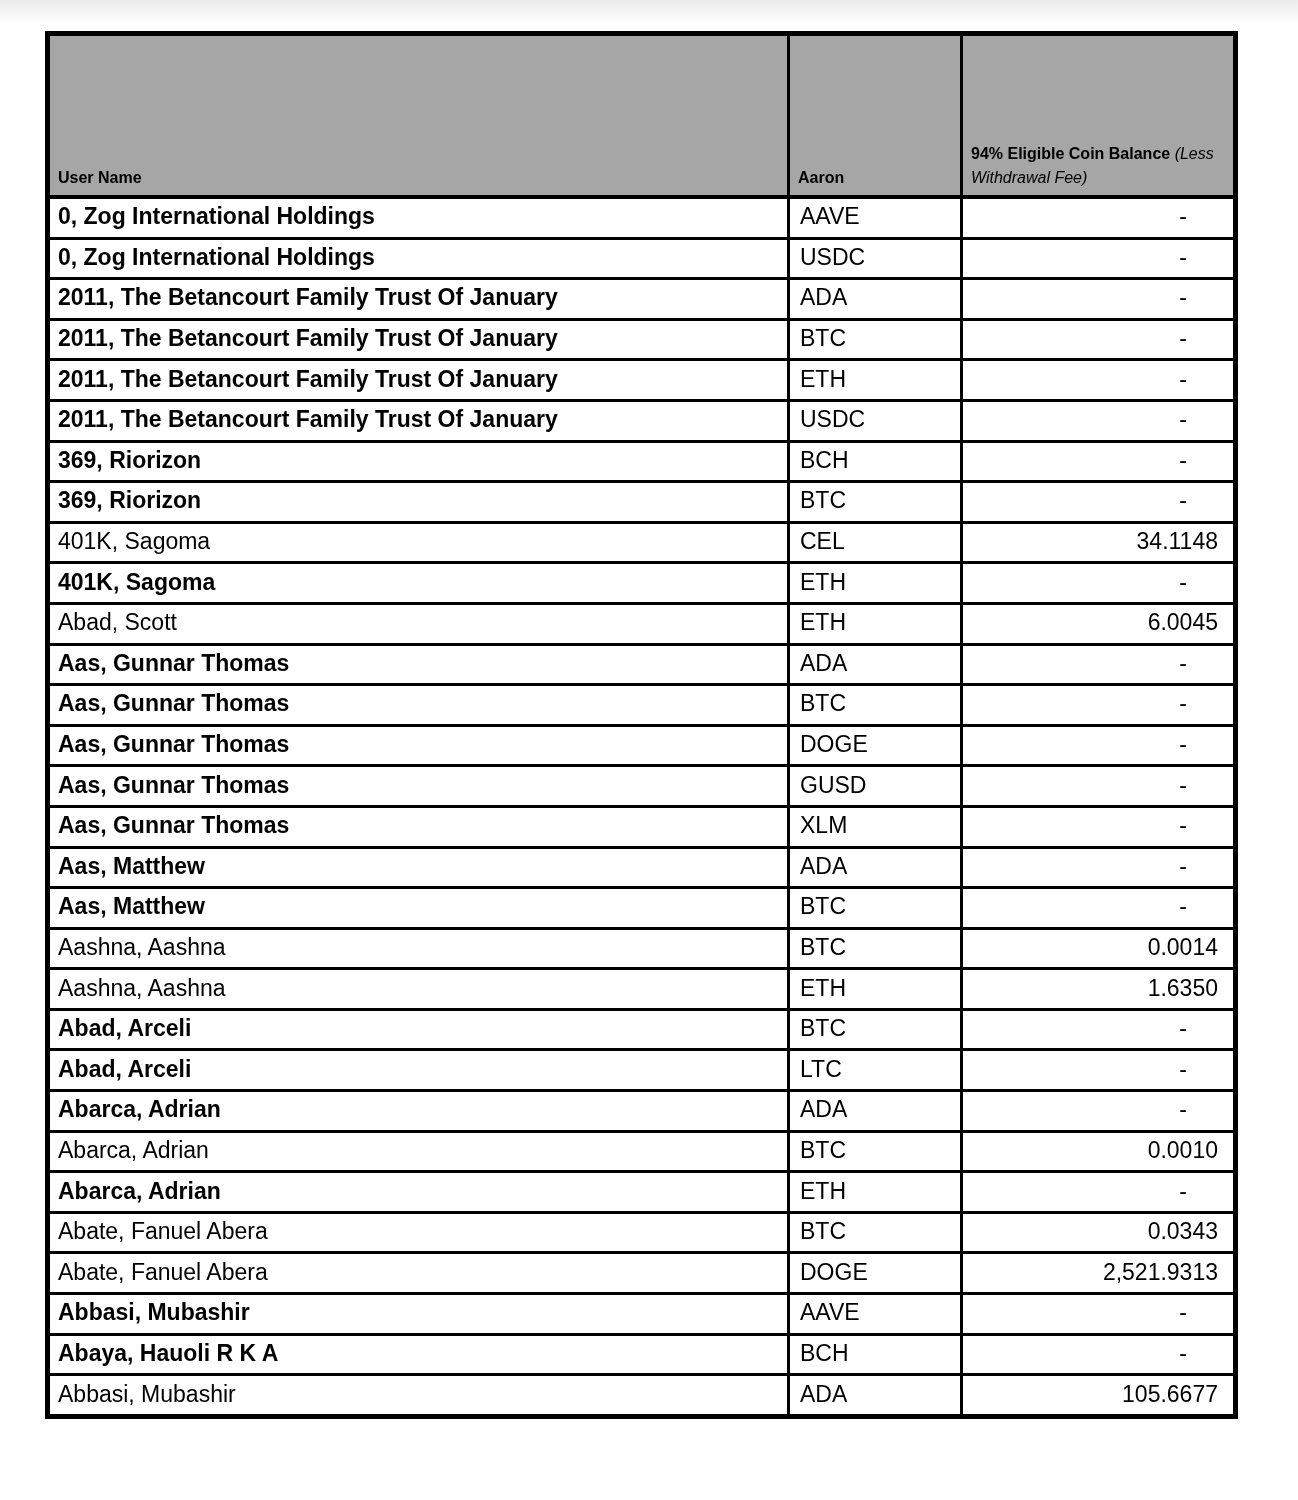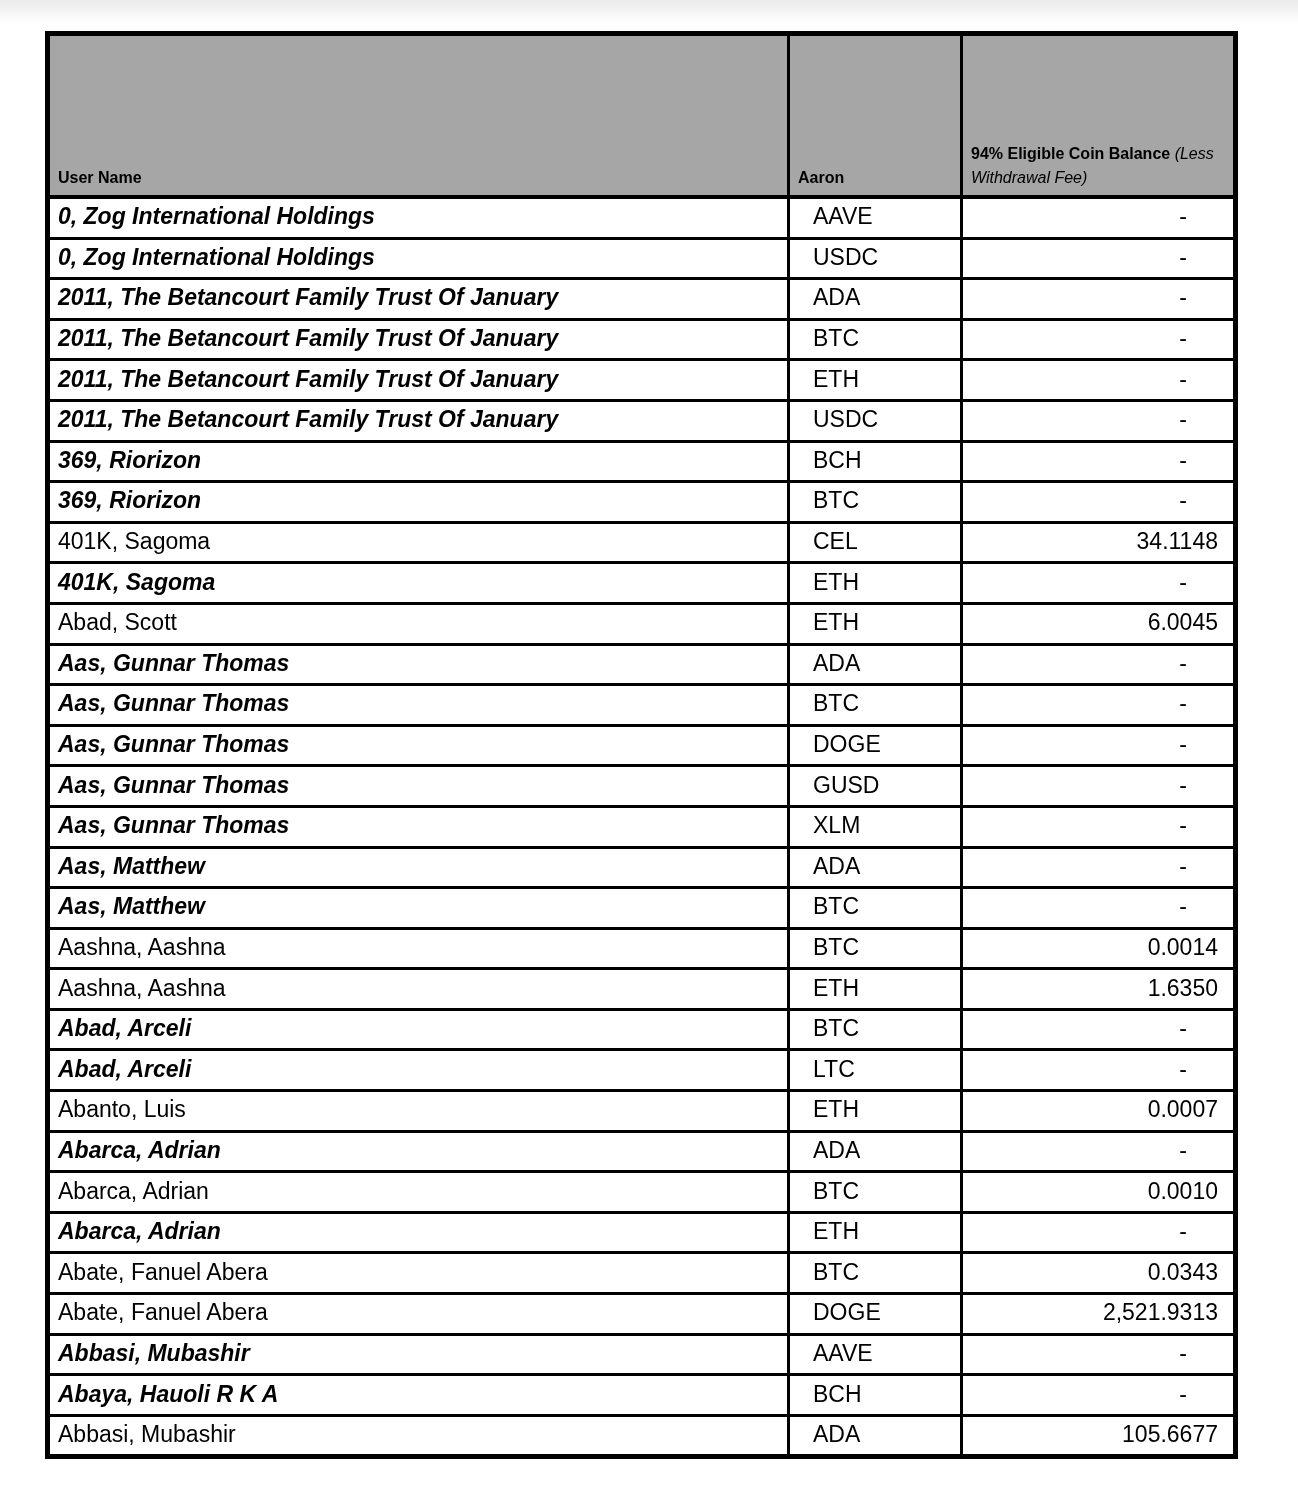--- a/index.html
+++ b/index.html
@@ -59,29 +59,28 @@
   thead th .hdr-italic {
     font-weight: normal;
     font-style: italic;
   }
   tbody td {
     height: 35.6px;
     font-size: 23px;
     vertical-align: middle;
     padding: 0 6px 2px 8px;
   }
-  tbody td.c-coin { padding-left: 23px; }
+  tbody td.c-coin { padding-left: 10px; }
   tbody td.c-bal {
     text-align: right;
     padding-right: 15px;
   }
   tbody td.c-bal.dash { padding-right: 46px; }
   tbody td.emph {
     font-weight: bold;
-    font-style: italic;
   }
 </style>
 </head>
 <body>
 
 <div class="page">
   <div class="top-shade"></div>
 
   <table class="balances">
     <colgroup>
@@ -201,25 +200,20 @@
           <td class="c-name emph">Abad, Arceli</td>
           <td class="c-coin">BTC</td>
           <td class="c-bal dash">-</td>
         </tr>
         <tr>
           <td class="c-name emph">Abad, Arceli</td>
           <td class="c-coin">LTC</td>
           <td class="c-bal dash">-</td>
         </tr>
         <tr>
-          <td class="c-name">Abanto, Luis</td>
-          <td class="c-coin">ETH</td>
-          <td class="c-bal">0.0007</td>
-        </tr>
-        <tr>
           <td class="c-name emph">Abarca, Adrian</td>
           <td class="c-coin">ADA</td>
           <td class="c-bal dash">-</td>
         </tr>
         <tr>
           <td class="c-name">Abarca, Adrian</td>
           <td class="c-coin">BTC</td>
           <td class="c-bal">0.0010</td>
         </tr>
         <tr>

